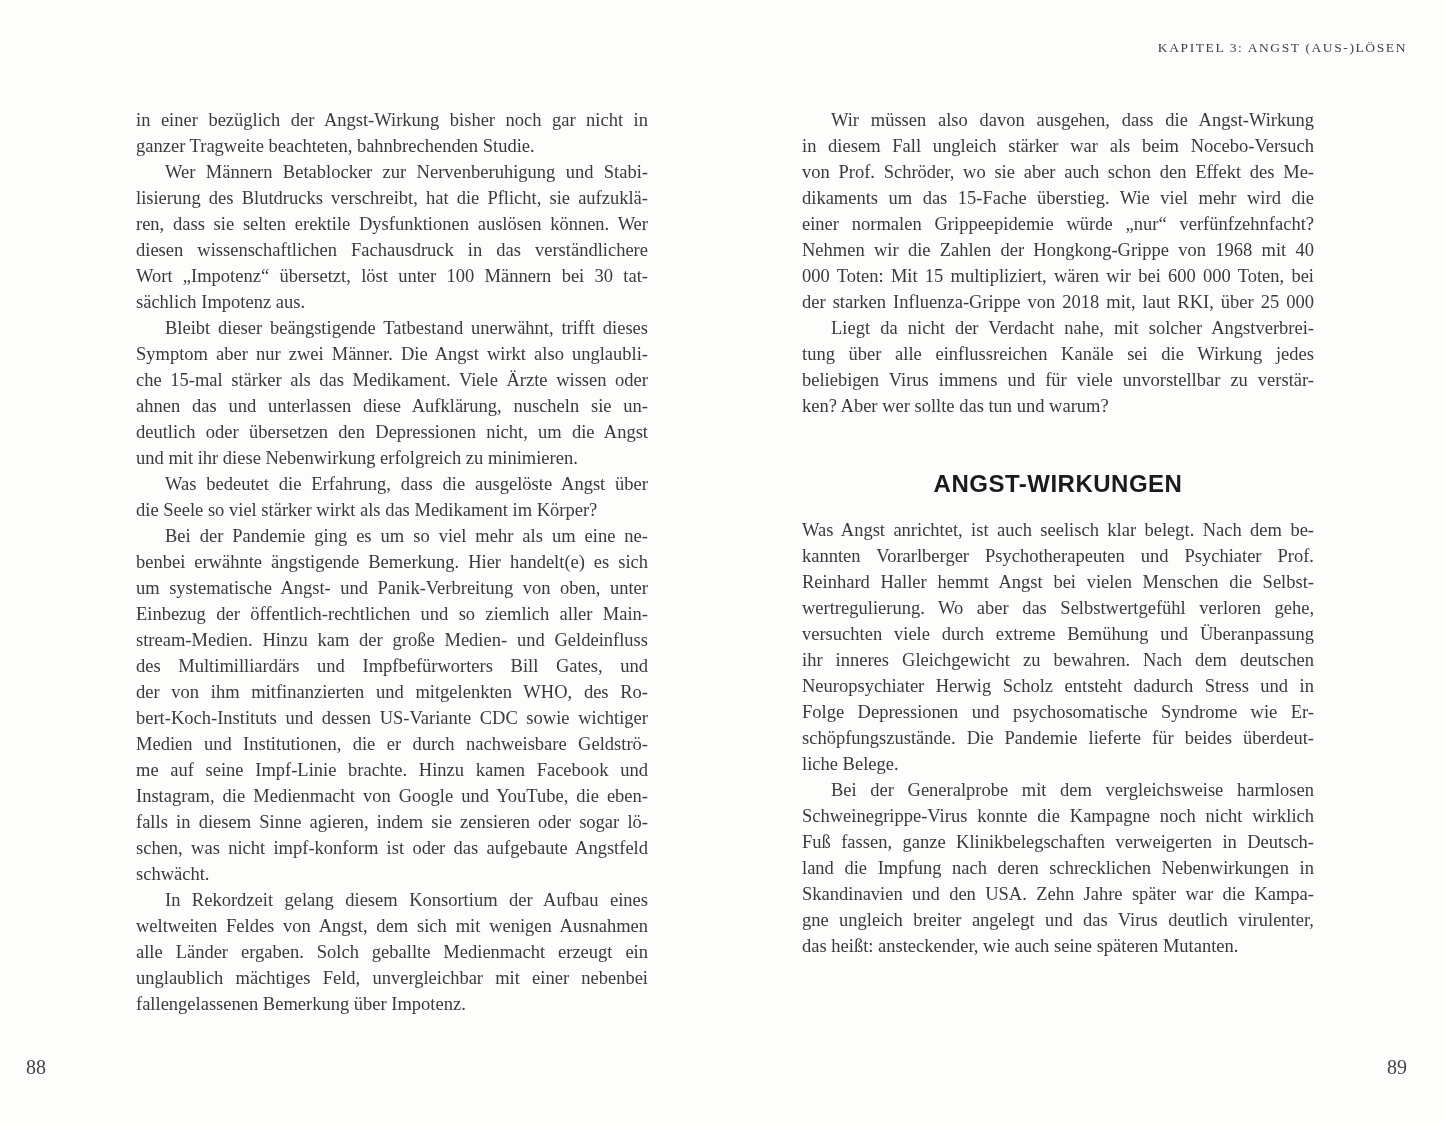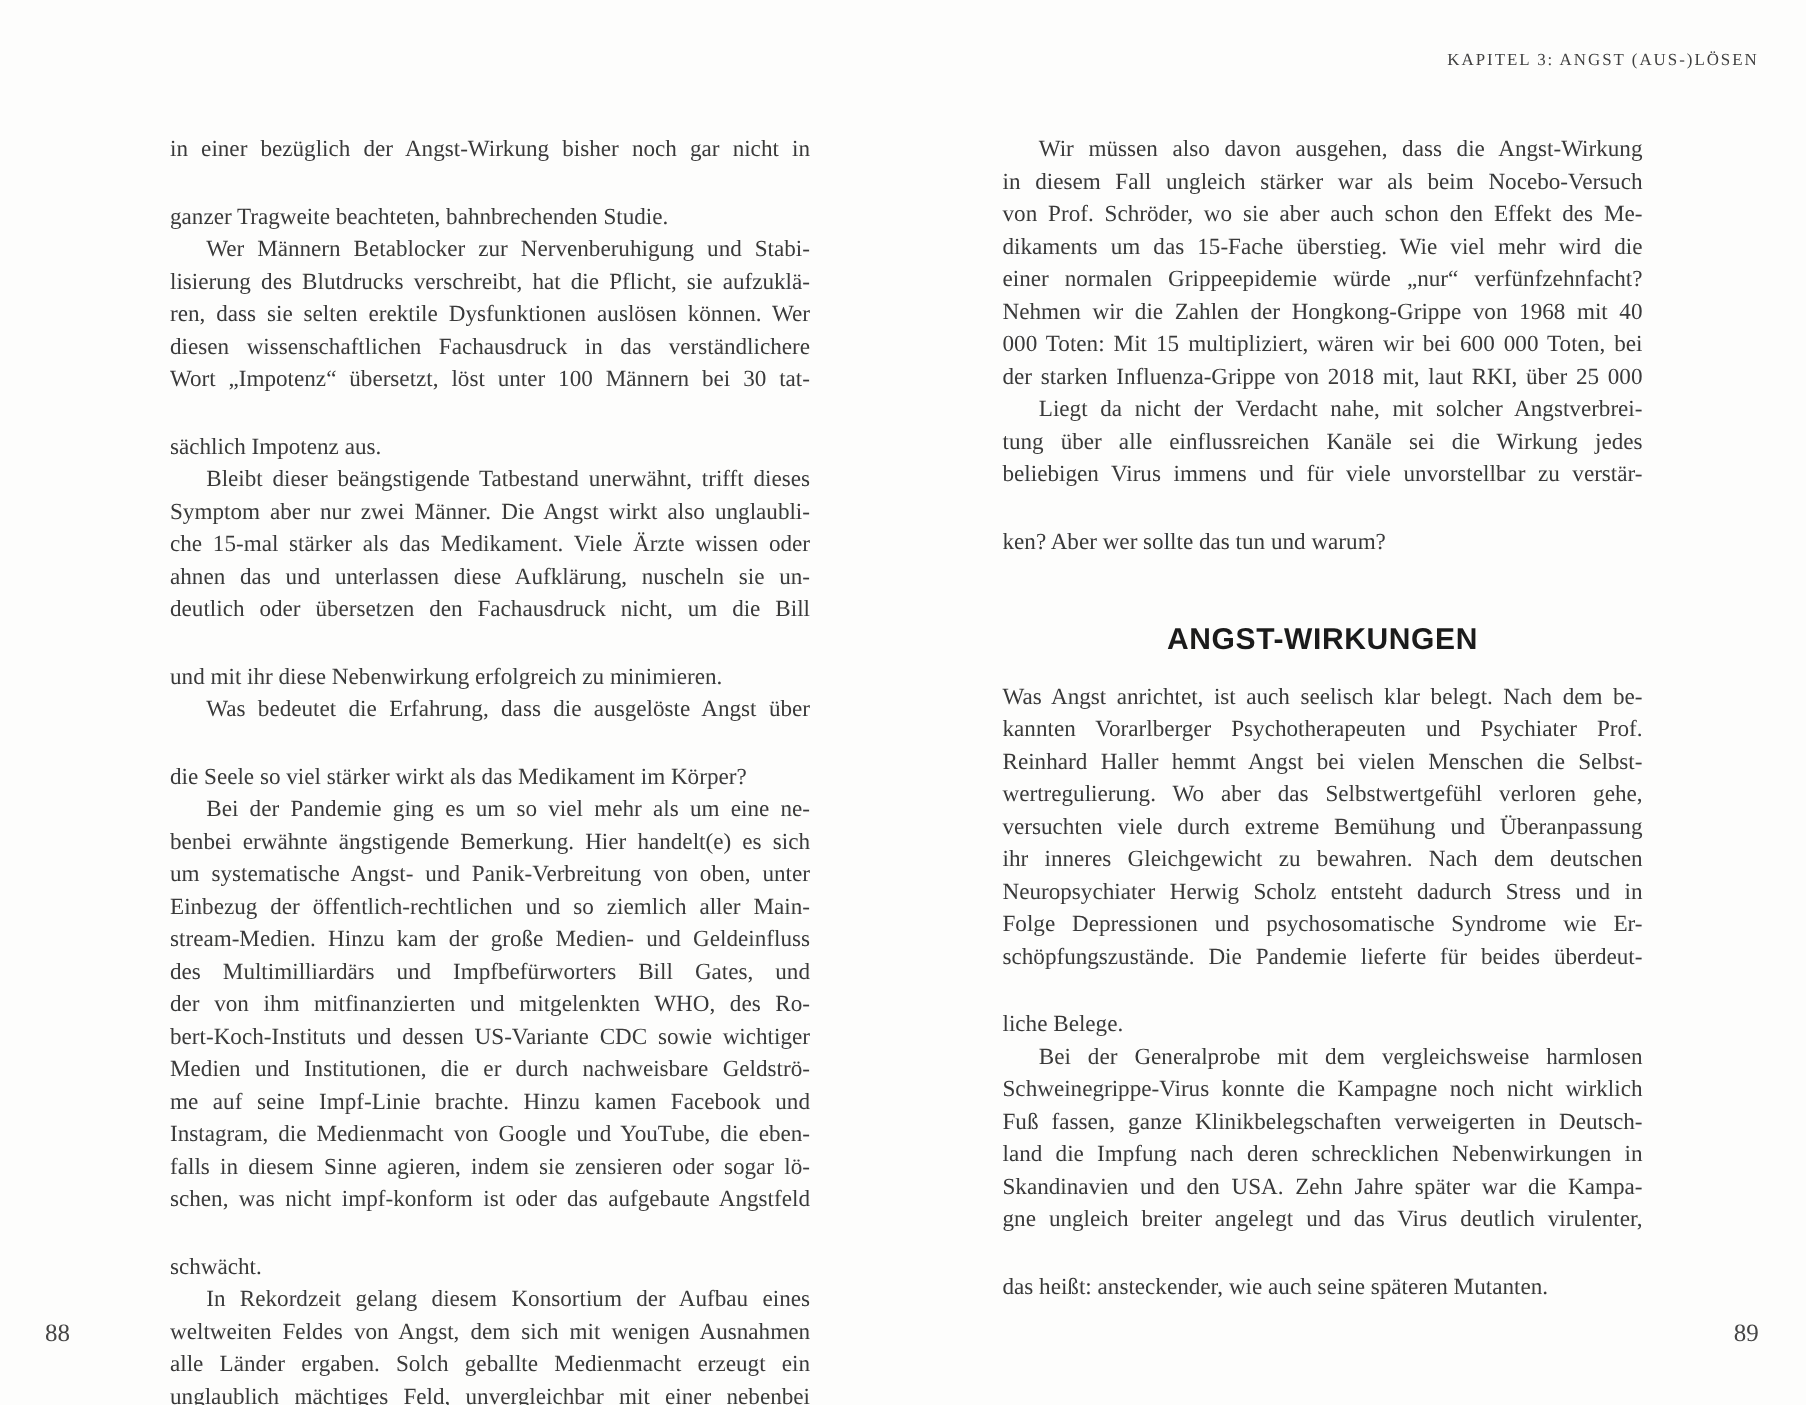--- a/index.html
+++ b/index.html
@@ -44,21 +44,20 @@
     height: 26px;
     line-height: 26px;
     font-size: 18.5px;
     text-align: justify;
     text-align-last: justify;
     -moz-text-align-last: justify;
     white-space: normal;
   }
   .line.last {
     text-align-last: left;
-    margin-top: 28px;
     -moz-text-align-last: left;
   }
   .line.indent { padding-left: 29px; }
   .section-heading {
     margin-top: 48px;
     margin-bottom: 16px;
     height: 34px;
     line-height: 34px;
     text-align: center;
     font-family: "Liberation Sans", "DejaVu Sans", sans-serif;
@@ -66,21 +65,21 @@
     font-size: 24px;
     letter-spacing: 0.5px;
     color: var(--heading-text);
   }
   .page-number {
     position: absolute;
     top: 1056px;
     font-size: 20px;
     color: var(--page-number-text);
   }
-  .page-number.num-left  { left: 36px; }
+  .page-number.num-left  { left: 26px; }
   .page-number.num-right { right: 38px; }
 </style>
 </head>
 <body>
 
 <div class="spread">
   <div class="running-head">KAPITEL 3: ANGST (AUS-)LÖSEN</div>
 
   <div class="column left" id="col-left">
       <div class="paragraph">
@@ -93,21 +92,21 @@
         <div class="line">ren, dass sie selten erektile Dysfunktionen auslösen können. Wer</div>
         <div class="line">diesen wissenschaftlichen Fachausdruck in das verständlichere</div>
         <div class="line">Wort „Impotenz“ übersetzt, löst unter 100 Männern bei 30 tat-</div>
         <div class="line last">sächlich Impotenz aus.</div>
       </div>
       <div class="paragraph">
         <div class="line indent">Bleibt dieser beängstigende Tatbestand unerwähnt, trifft dieses</div>
         <div class="line">Symptom aber nur zwei Männer. Die Angst wirkt also unglaubli-</div>
         <div class="line">che 15-mal stärker als das Medikament. Viele Ärzte wissen oder</div>
         <div class="line">ahnen das und unterlassen diese Aufklärung, nuscheln sie un-</div>
-        <div class="line">deutlich oder übersetzen den Fachausdruck nicht, um die Bill</div>
+        <div class="line">deutlich oder übersetzen den Depressionen nicht, um die Angst</div>
         <div class="line last">und mit ihr diese Nebenwirkung erfolgreich zu minimieren.</div>
       </div>
       <div class="paragraph">
         <div class="line indent">Was bedeutet die Erfahrung, dass die ausgelöste Angst über</div>
         <div class="line last">die Seele so viel stärker wirkt als das Medikament im Körper?</div>
       </div>
       <div class="paragraph">
         <div class="line indent">Bei der Pandemie ging es um so viel mehr als um eine ne-</div>
         <div class="line">benbei erwähnte ängstigende Bemerkung. Hier handelt(e) es sich</div>
         <div class="line">um systematische Angst- und Panik-Verbreitung von oben, unter</div>

